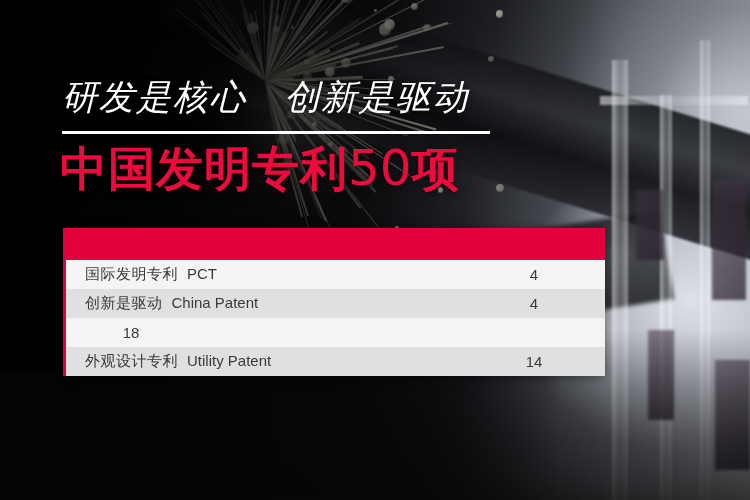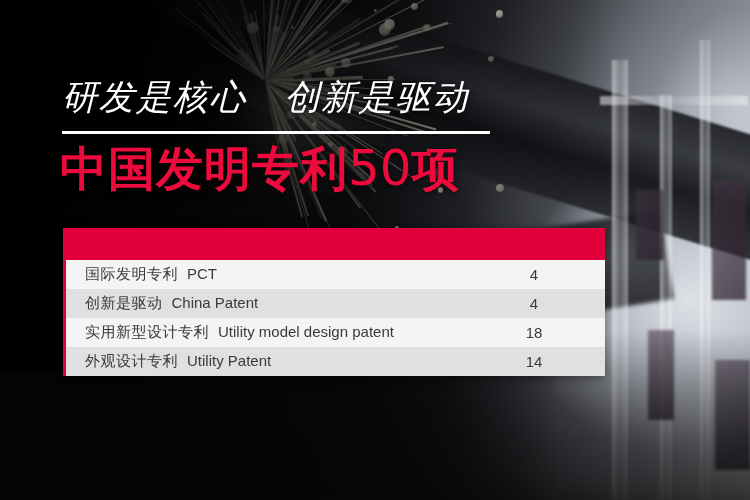--- a/index.html
+++ b/index.html
@@ -414,21 +414,20 @@
       <div id="table-body">
           <div class="ptable-row">
             <div class="c-type"><span class="cn">国际发明专利</span><span class="en">PCT</span></div>
             <div class="c-num">4</div>
           </div>
           <div class="ptable-row alt">
             <div class="c-type"><span class="cn">创新是驱动</span><span class="en">China Patent</span></div>
             <div class="c-num">4</div>
           </div>
           <div class="ptable-row">
-            <div class="c-type"><span class="cn">实用新型设计专利</span><span class="en">Utility model design patent</span></div>
             <div class="c-num">18</div>
           </div>
           <div class="ptable-row alt">
             <div class="c-type"><span class="cn">外观设计专利</span><span class="en">Utility Patent</span></div>
             <div class="c-num">14</div>
           </div>
         </div>
     </div>
 
 

